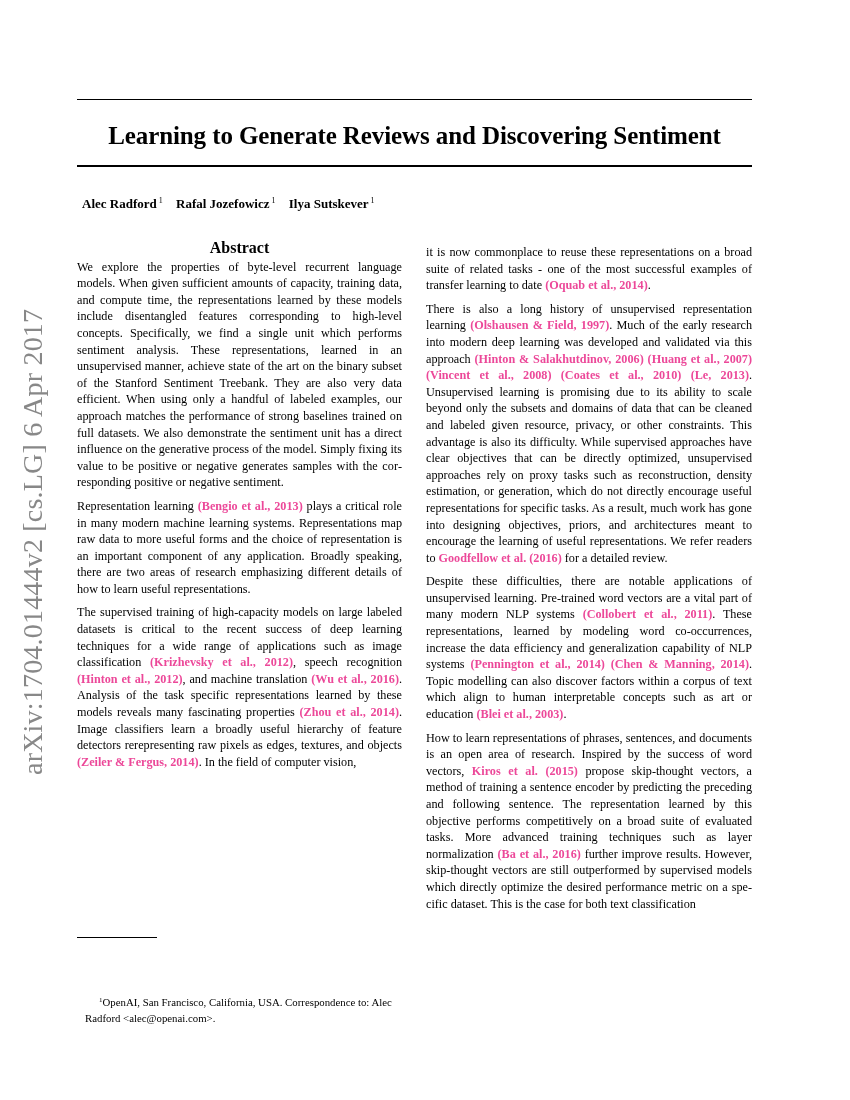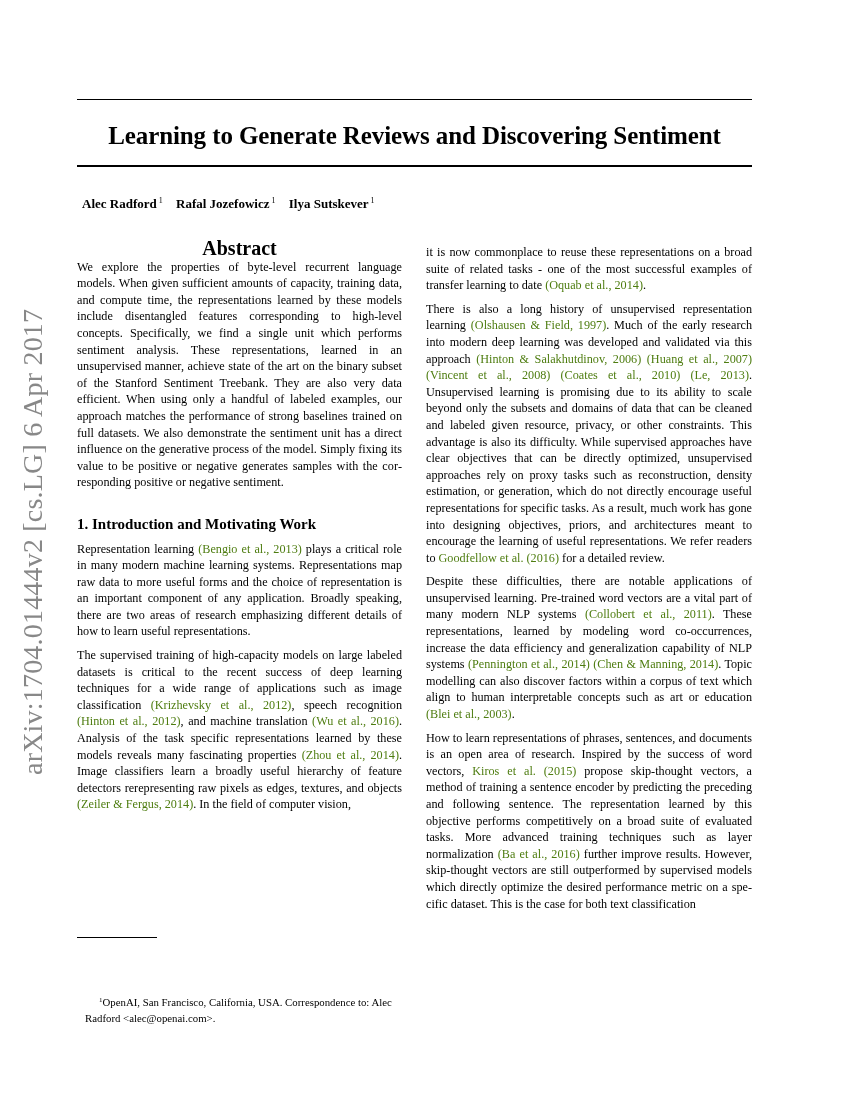--- a/index.html
+++ b/index.html
@@ -21,24 +21,24 @@
   .authors .author { margin: 0 5px; }
   .authors sup { font-weight: normal; font-size: 8px; vertical-align: 5px; margin-left: 2px; }
   .arxiv {
     position: absolute; left: 17px; top: 775px; transform-origin: 0 0; transform: rotate(-90deg);
     font-size: 28px; color: #888; white-space: nowrap; letter-spacing: 0.2px;
   }
   .col { position: absolute; font-size: 12.2px; line-height: 16.6px; text-align: justify; hyphens: manual; }
   .col p { margin: 0 0 7px 0; }
   .left { left: 77px; top: 240px; width: 325px; }
   .right { left: 426px; top: 244px; width: 326px; }
-  .abstract-head { text-align: center; font-weight: bold; font-size: 20px; margin: 0 0 2px 0; }
+  .abstract-head { text-align: center; font-weight: bold; font-size: 16px; margin: 0 0 2px 0; }
   .abstract-body { margin: 0 25px 0 26px; }
   .section-head { font-weight: bold; font-size: 15px; margin: 25px 0 8px 0; }
-  .cite { color: #4d7c0f; }
+  .cite { color: #ec4899; font-weight: bold; }
   .footnote-rule { position: absolute; left: 77px; top: 937px; width: 80px; height: 1px; background: #000; }
   .footnote {
     position: absolute; left: 77px; top: 992px; width: 325px;
     font-size: 10.8px; line-height: 16px; text-indent: 14px; margin-left: 8px;
   }
   .footnote sup { font-size: 7px; vertical-align: 4px; }
 </style>
 </head>
 <body>
 
@@ -51,21 +51,20 @@
   <span class="author"><span>Rafal Jozefowicz</span><sup>1</sup></span>
   <span class="author"><span>Ilya Sutskever</span><sup>1</sup></span>
 </div>
 
 <div class="arxiv">arXiv:1704.01444v2  [cs.LG]  6 Apr 2017</div>
 
 <div class="col left">
   <div class="abstract-head">Abstract</div>
   <p class="abstract-body">We explore the properties of byte-level recur­rent language models. When given sufficient amounts of capacity, training data, and compute time, the representations learned by these models include disentangled features corresponding to high-level concepts. Specifically, we find a single unit which performs sentiment analysis. These representations, learned in an unsupervised man­ner, achieve state of the art on the binary subset of the Stanford Sentiment Treebank. They are also very data efficient. When using only a handful of labeled examples, our approach matches the performance of strong baselines trained on full datasets. We also demonstrate the sentiment unit has a direct influence on the generative process of the model. Simply fixing its value to be pos­itive or negative generates samples with the cor­responding positive or negative sentiment.</p>
 
-  <div class="section-head">1. Introduction and Motivating Work</div>
 
   <p><span>Representation learning </span><a class="cite">(Bengio et al., 2013)</a><span> plays a crit­ical role in many modern machine learning systems. Rep­resentations map raw data to more useful forms and the choice of representation is an important component of any application. Broadly speaking, there are two areas of re­search emphasizing different details of how to learn useful representations.</span></p>
 
   <p><span>The supervised training of high-capacity models on large labeled datasets is critical to the recent success of deep learning techniques for a wide range of applications such as image classification </span><a class="cite">(Krizhevsky et al., 2012)</a><span>, speech recognition </span><a class="cite">(Hinton et al., 2012)</a><span>, and machine transla­tion </span><a class="cite">(Wu et al., 2016)</a><span>. Analysis of the task specific rep­resentations learned by these models reveals many fasci­nating properties </span><a class="cite">(Zhou et al., 2014)</a><span>. Image classifiers learn a broadly useful hierarchy of feature detectors re­representing raw pixels as edges, textures, and objects </span><a class="cite">(Zeiler &amp; Fergus, 2014)</a><span>. In the field of computer vision,</span></p>
 </div>
 
 <div class="footnote-rule"></div>
 <div class="footnote"><sup>1</sup><span>OpenAI, San Francisco, California, USA. Correspondence to: Alec Radford &lt;alec@openai.com&gt;.</span></div>
 
 <div class="col right">

